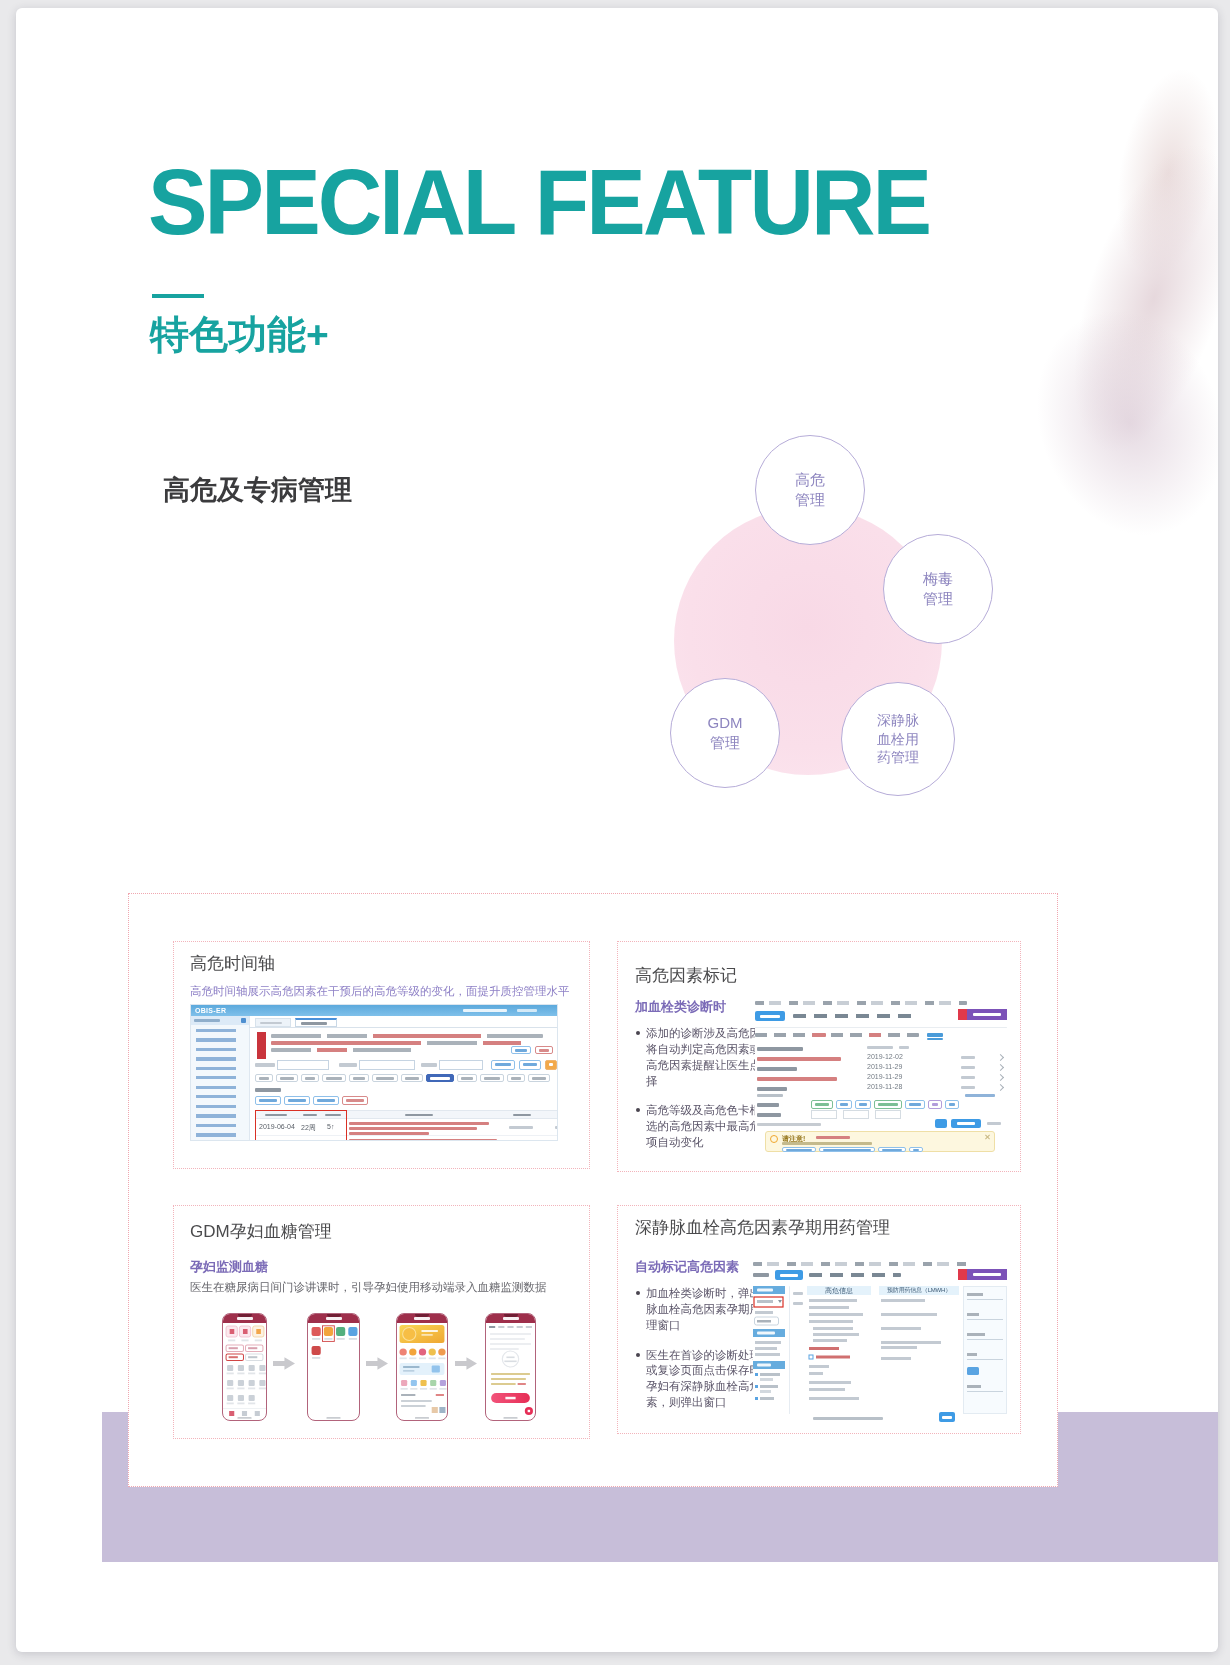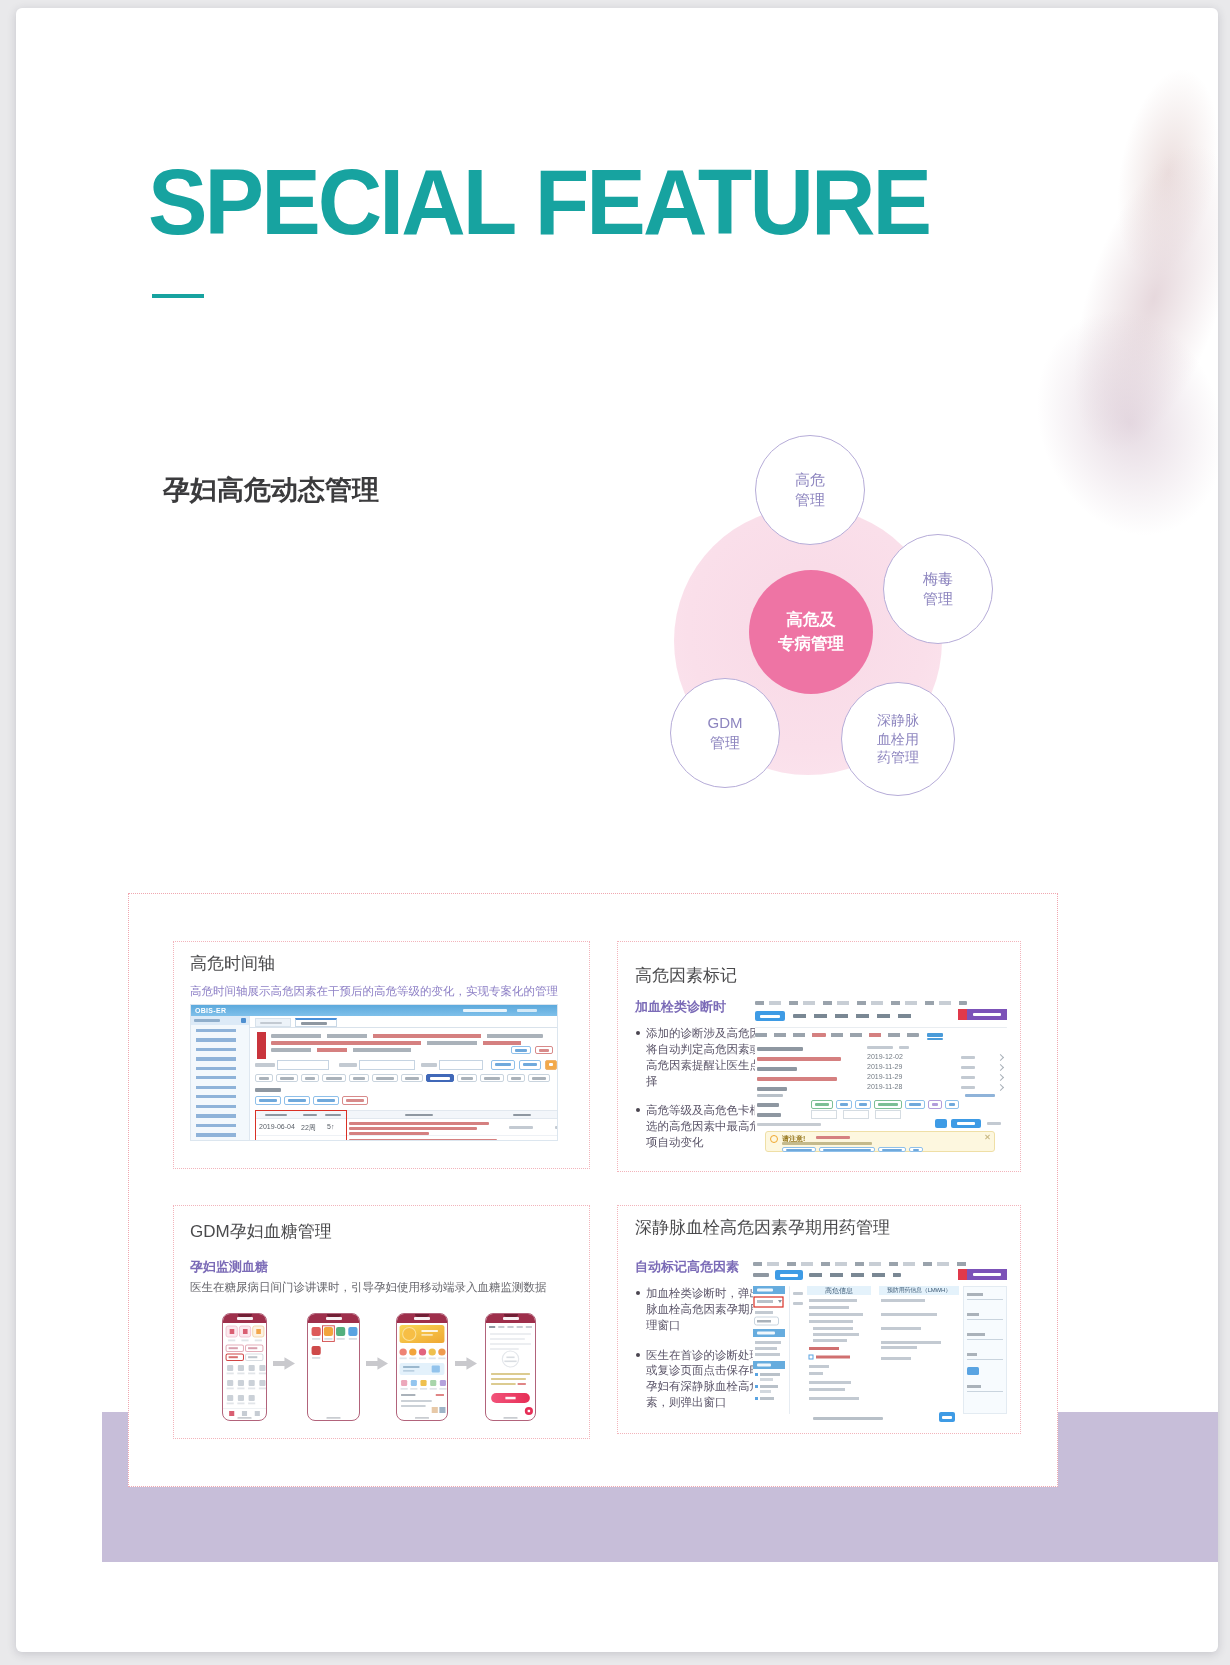--- a/index.html
+++ b/index.html
@@ -66,53 +66,50 @@
 
 <div class="canvas">
   <div class="page">
 
     <div class="hairblob" style="left:1104px;top:60px;width:96px;height:210px;transform:rotate(10deg);background:radial-gradient(closest-side,rgba(231,215,214,.8),rgba(231,215,214,0));"></div>
     <div class="hairblob" style="left:1072px;top:130px;width:132px;height:320px;transform:rotate(18deg);background:radial-gradient(closest-side,rgba(222,203,209,.75),rgba(222,203,209,0));"></div>
     <div class="hairblob" style="left:1024px;top:300px;width:180px;height:230px;transform:rotate(-20deg);background:radial-gradient(closest-side,rgba(209,188,203,.55),rgba(209,188,203,0));"></div>
 
     <div class="title-en">SPECIAL FEATURE</div>
     <div class="title-rule"></div>
-
-    <div class="intro-h">孕妇高危动态管理</div>
+    <div class="title-zh">特色功能+</div>
+
+    <div class="intro-h">高危及专病管理</div>
 
     <div class="circle halo" style="left:658px;top:499px;width:268px;height:268px;"></div>
     <div class="circle sat" style="left:739px;top:427px;width:108px;height:108px;">
       <span class="pre">高危
 管理</span>
     </div>
     <div class="circle sat" style="left:867px;top:526px;width:108px;height:108px;">
       <span class="pre">梅毒
 管理</span>
     </div>
     <div class="circle sat" style="left:654px;top:670px;width:108px;height:108px;">
       <span class="pre">GDM
 管理</span>
     </div>
     <div class="circle sat small" style="left:825px;top:674px;width:112px;height:112px;text-align:right;">
       <span class="pre">深静脉
 血栓用
 药管理</span>
     </div>
-    <div class="circle center-c" style="left:733px;top:562px;width:124px;height:124px;">
-      <span class="pre">高危及
-专病管理</span>
-    </div>
 
     <div class="band"></div>
 
     <div class="cbox">
 
       <div class="panel" style="left:44px;top:47px;width:417px;height:228px;">
         <div class="ptitle" style="left:16px;top:10px;">高危时间轴</div>
-        <div class="psub2" style="left:16px;top:42px;">高危时间轴展示高危因素在干预后的高危等级的变化，实现专案化的管理</div>
+        <div class="psub2" style="left:16px;top:42px;">高危时间轴展示高危因素在干预后的高危等级的变化，面提升质控管理水平</div>
 
         <div class="shot" style="left:16px;top:62px;width:368px;height:137px;border:1px solid #DCE6EF;box-sizing:border-box;">
           <div class="ab" style="left:0;top:0;width:100%;height:11px;background:linear-gradient(180deg,#5CA9DC,#7FC0EA);">
             <span class="ab" style="left:4px;top:1.5px;font-size:7px;font-weight:700;color:#fff;letter-spacing:.3px;">OBIS-ER</span>
             <i class="b" style="left:272px;top:4px;width:44px;height:3px;background:rgba(255,255,255,.85);"></i>
             <i class="b" style="left:326px;top:4px;width:20px;height:3px;background:rgba(255,255,255,.7);"></i>
           </div>
           <div class="ab" style="left:0;top:11px;width:58px;height:126px;background:#F3F8FC;border-right:1px solid #DEE7F0;">
             <div class="ab" style="left:0;top:0;width:100%;height:9px;background:#DCEAF7;">
               <i class="b" style="left:3px;top:3px;width:26px;height:3px;background:#8FAECB;"></i>

